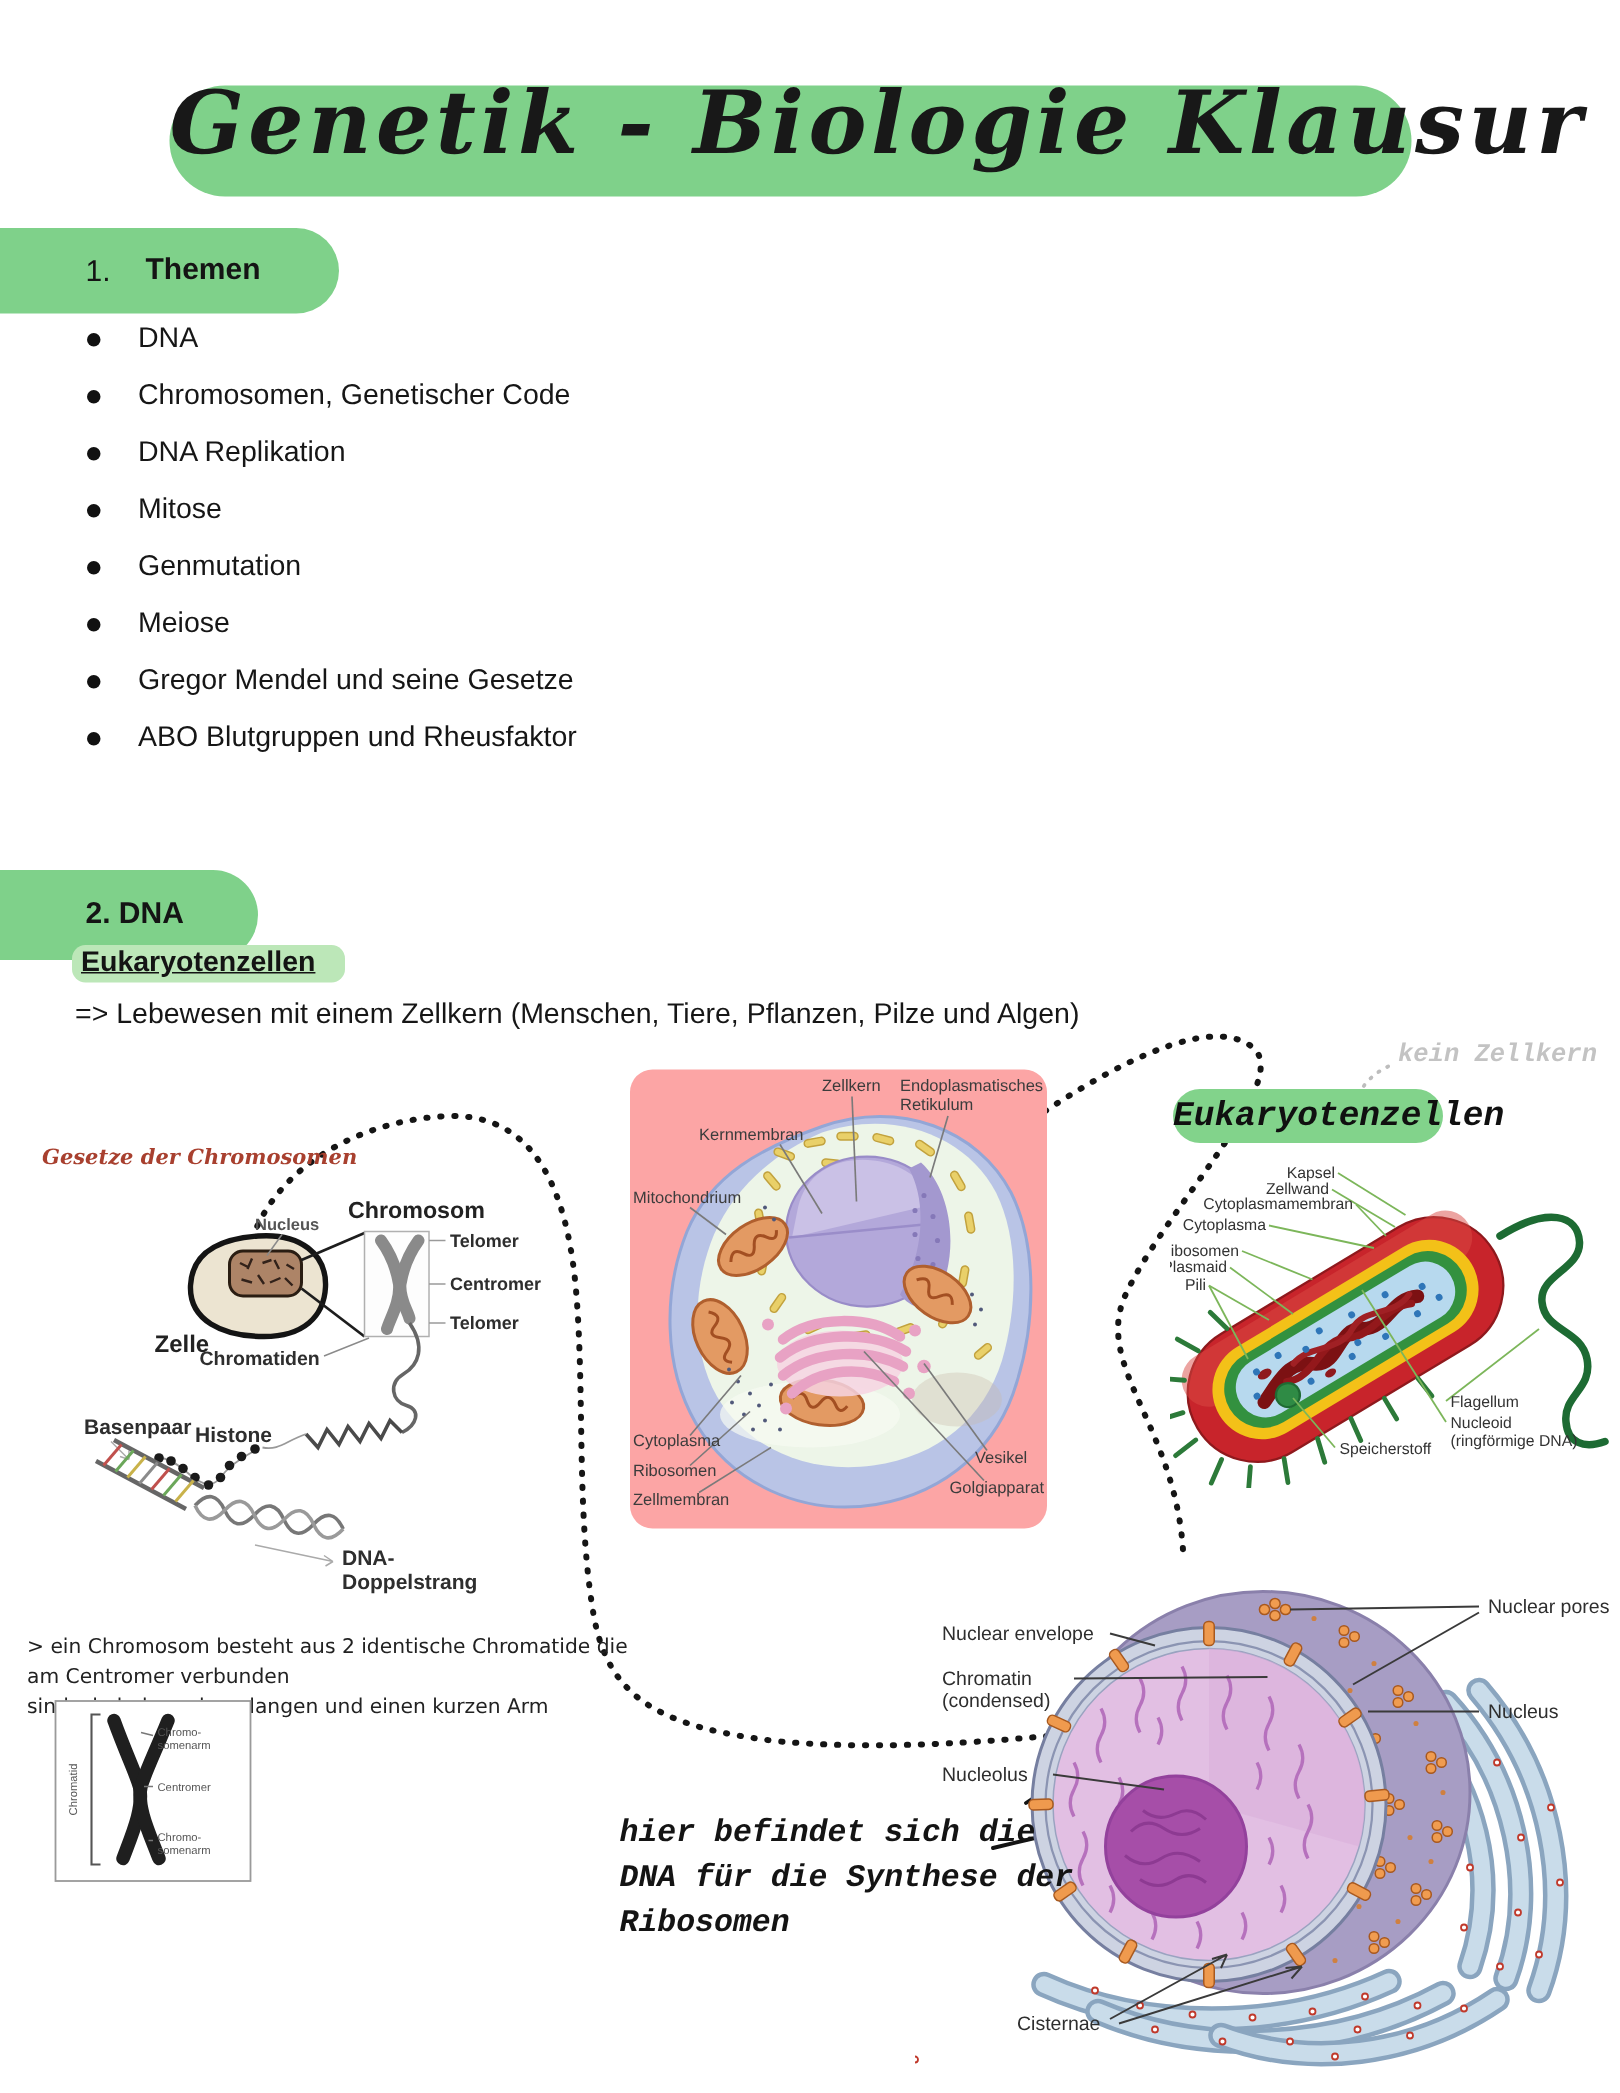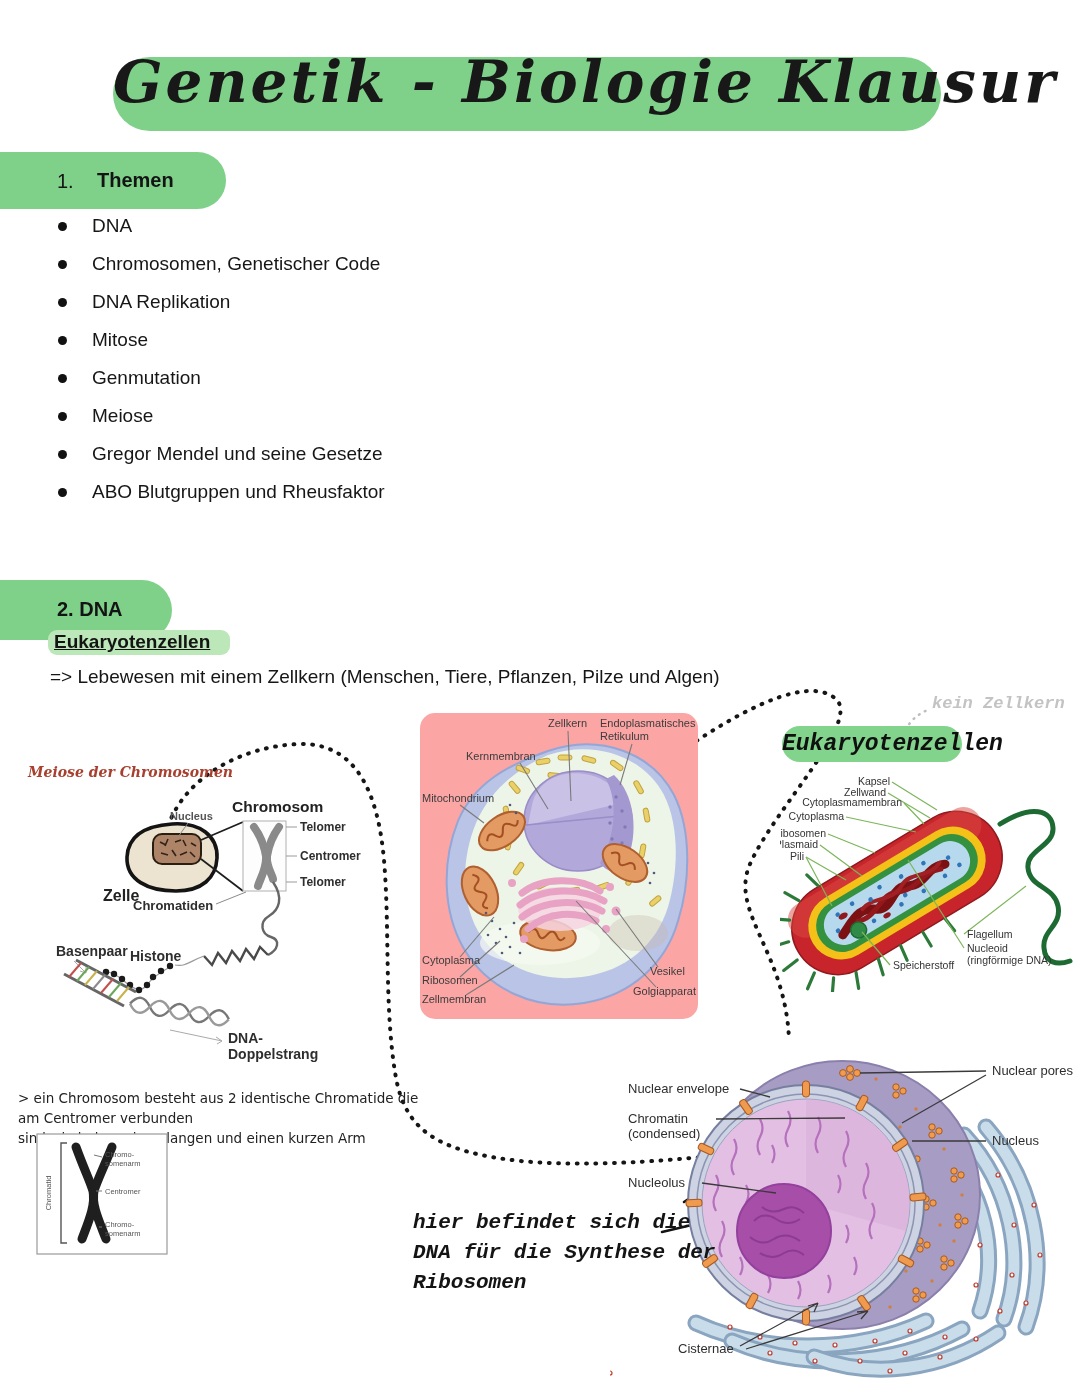--- a/index.html
+++ b/index.html
@@ -68,21 +68,21 @@
   </div>
   <div class="abs deftext" style="left:50px;top:666px;text-align:right;">=&gt; Lebewesen mit einem Zellkern (Menschen, Tiere, Pflanzen, Pilze und Algen)</div>
 
   <svg class="abs" style="left:0;top:0;" width="1080" height="1395" viewBox="0 0 1080 1395">
     <path d="M 168,826 C 185,778 240,746 300,744 C 356,743 378,792 384,860 C 390,930 384,1010 396,1078 C 406,1132 440,1152 520,1161 C 586,1167 660,1161 702,1157" fill="none" stroke="#151515" stroke-width="4" stroke-linecap="round" stroke-dasharray="0.8 8.5"></path>
     <path d="M 622,796 C 676,752 796,664 836,699 C 861,722 775,808 750,864 C 729,912 786,952 789,1040" fill="none" stroke="#151515" stroke-width="4" stroke-linecap="round" stroke-dasharray="0.8 8.5"></path>
     <path d="M 906,730 C 909,722 917,714 930,709" fill="none" stroke="#bdbdbd" stroke-width="2.5" stroke-linecap="round" stroke-dasharray="0.8 6"></path>
     <path d="M 662,1232 L 700,1223 L 693,1196 M 693,1196 l -9,6 M 693,1196 l 8,5" fill="none" stroke="#141414" stroke-width="2.6" stroke-linecap="round" stroke-linejoin="round"></path>
   </svg>
 
-  <div class="abs caption-red" style="left:28px;top:764px;">Meiose der Chromosomen</div>
+  <div class="abs caption-red" style="left:28px;top:764px;">Gesetze der Chromosomen</div>
 
   <svg class="abs" style="left:20px;top:760px;" width="380" height="310" viewBox="0 0 380 310">
 
     <path d="M 152,64 C 180,62 198,76 197,98 C 196,118 182,131 156,131 C 128,131 106,120 107,97 C 108,76 124,66 152,64 Z" fill="#ece4d1" stroke="#141414" stroke-width="3.6"></path>
     <rect x="133" y="74" width="48" height="30" rx="9" fill="#ad8467" stroke="#2a1d12" stroke-width="2"></rect>
     <g stroke="#32221a" stroke-width="1.6" fill="none">
       <path d="M 140,82 l 6,3 M 148,79 l -3,7 M 155,82 l 6,-2 M 163,80 l 3,6 M 171,83 l 5,3"></path>
       <path d="M 141,93 l 7,2 M 152,90 l 4,6 M 160,95 l 7,-3 M 170,92 l 5,5"></path>
     </g>
 

